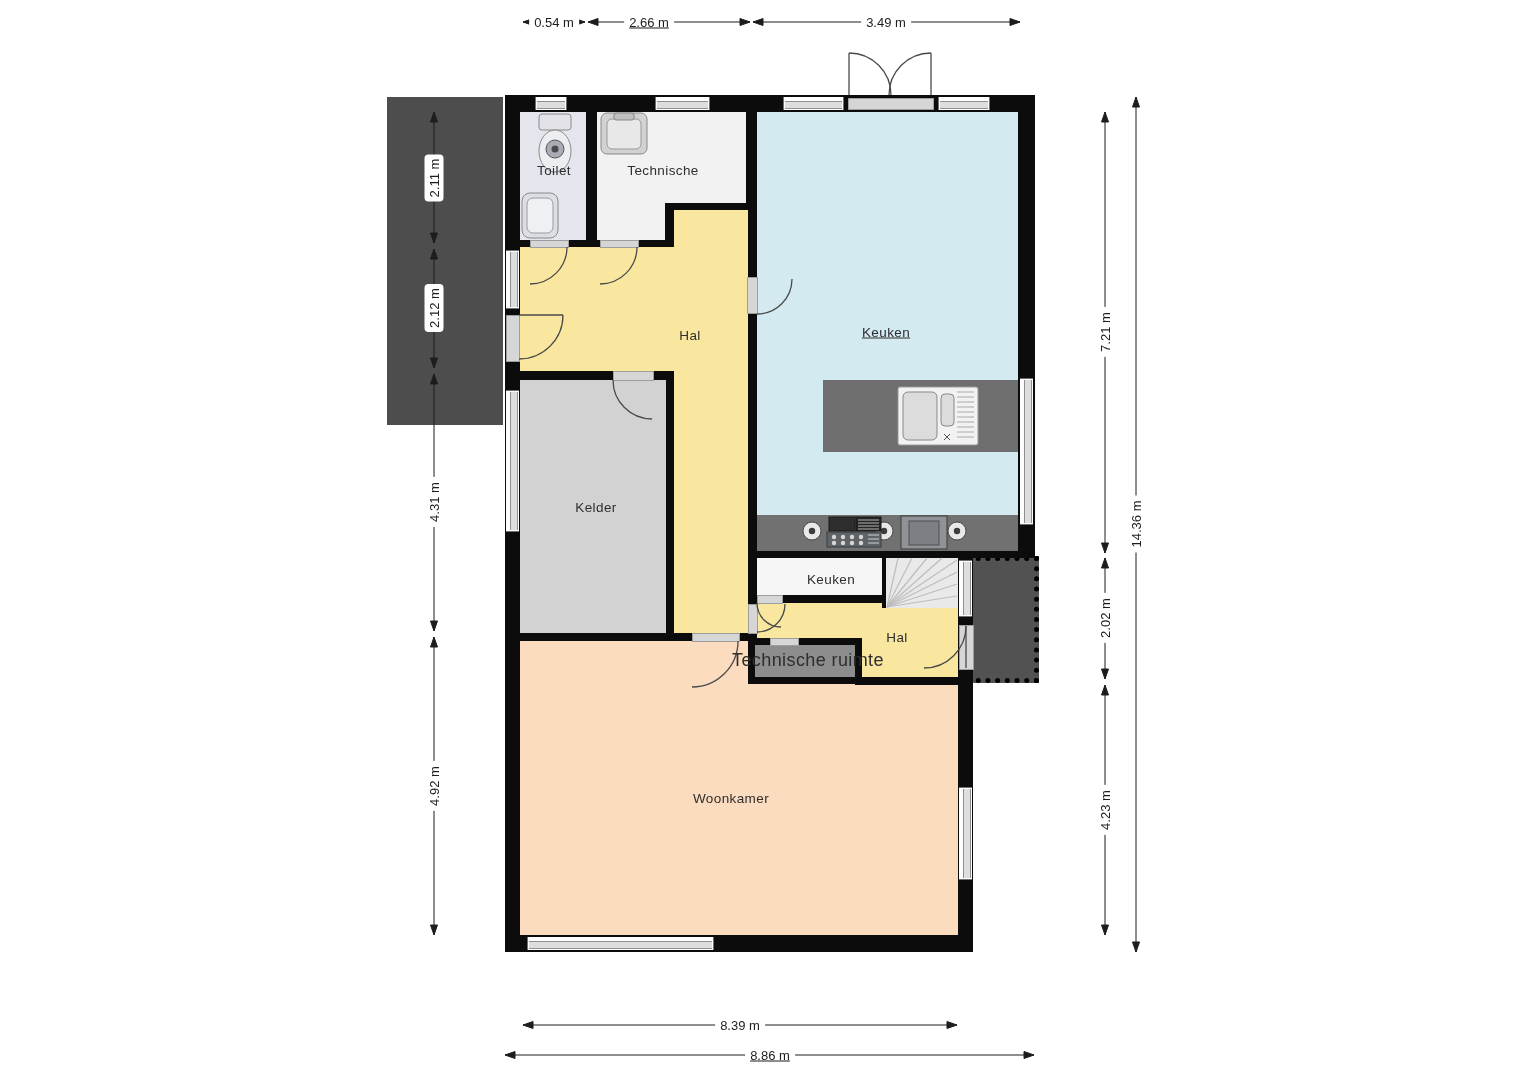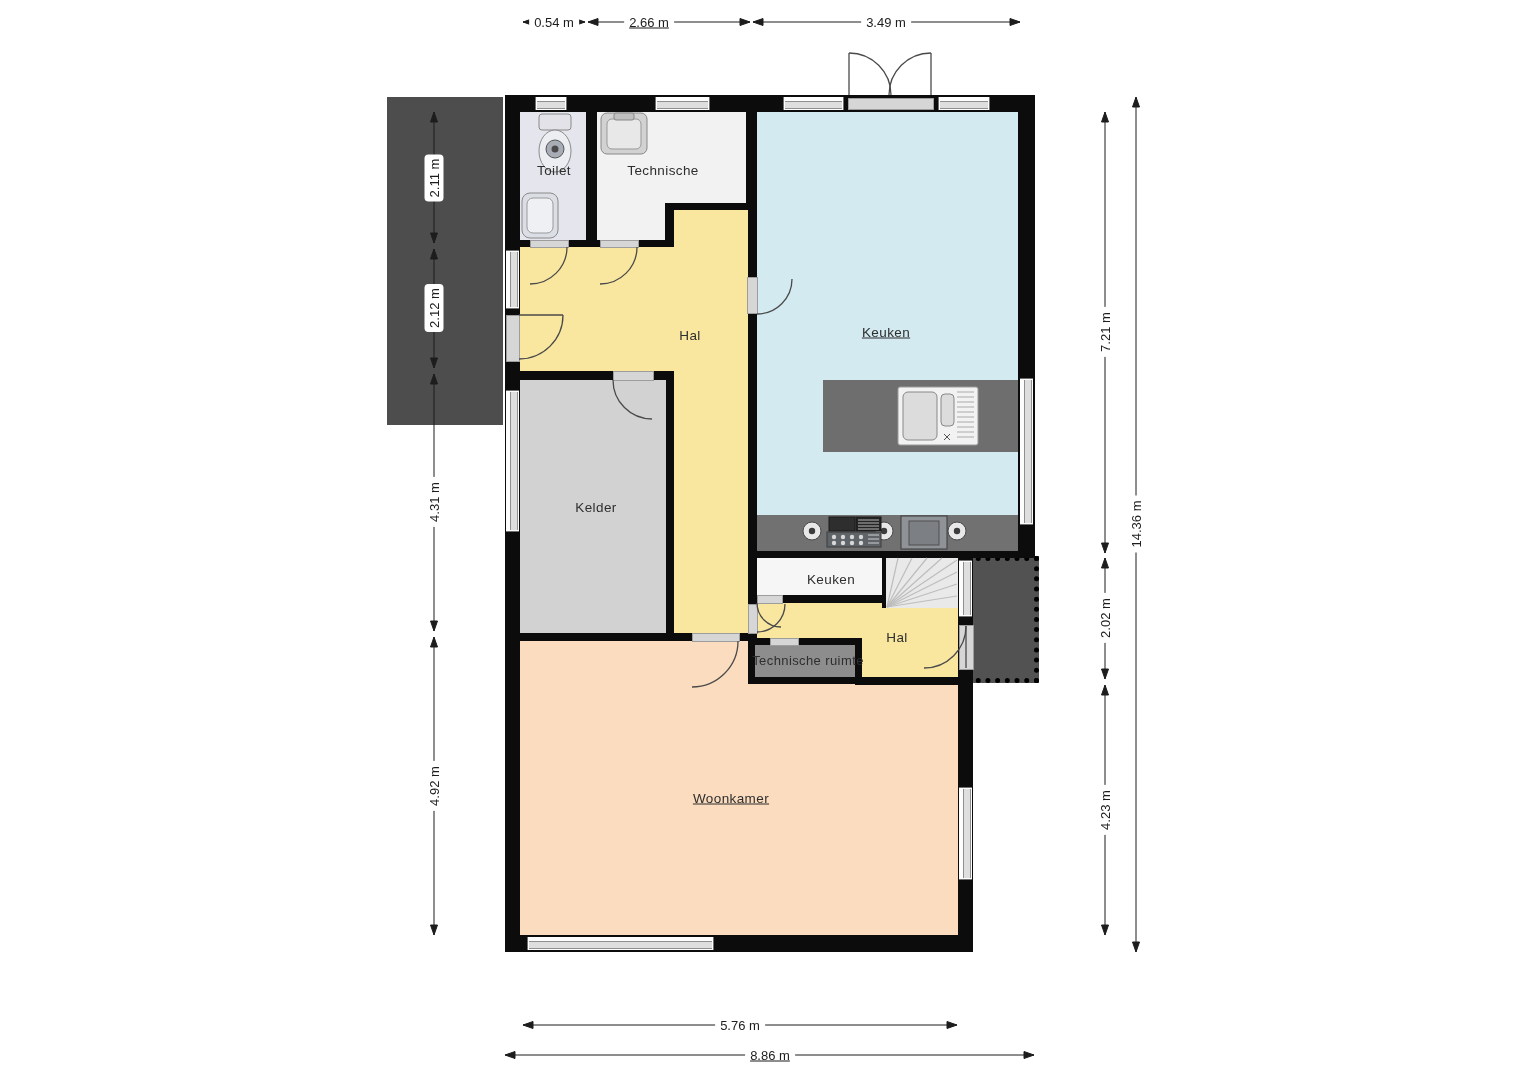--- a/index.html
+++ b/index.html
@@ -238,33 +238,33 @@
         <polygon points="505,1055 515,1051.5 515,1058.5"></polygon>
       </g>
   </svg>
 
   <div class="rlabel" style="left:554px;top:164px;margin-top:6px;">Toilet</div>
   <div class="rlabel" style="left:663px;top:170px;">Technische</div>
   <div class="rlabel" style="left:886px;top:332px;text-decoration:underline;">Keuken</div>
   <div class="rlabel" style="left:690px;top:335px;">Hal</div>
   <div class="rlabel" style="left:596px;top:507px;">Kelder</div>
   <div class="rlabel" style="left:831px;top:579px;">Keuken</div>
-  <div class="rlabel" style="left:808px;top:660px;font-size:13px;">Technische ruimte</div>
+  <div class="rlabel" style="left:808px;top:660px;font-size:18px;">Technische ruimte</div>
   <div class="rlabel" style="left:897px;top:637px;">Hal</div>
-  <div class="rlabel" style="left:731px;top:798px;text-decoration:underline;">Woonkamer</div>
+  <div class="rlabel" style="left:731px;top:798px;">Woonkamer</div>
 
   <div class="dlabel" style="left:554px;top:22px;">0.54 m</div>
   <div class="dlabel" style="left:649px;top:22px;text-decoration:underline;">2.66 m</div>
   <div class="dlabel" style="left:886px;top:22px;">3.49 m</div>
 
   <div class="dlabel rot boxed" style="left:434px;top:178px;">2.11 m</div>
   <div class="dlabel rot boxed" style="left:434px;top:308px;">2.12 m</div>
   <div class="dlabel rot" style="left:434px;top:502px;">4.31 m</div>
   <div class="dlabel rot" style="left:434px;top:786px;">4.92 m</div>
 
   <div class="dlabel rot" style="left:1105px;top:332px;">7.21 m</div>
   <div class="dlabel rot" style="left:1105px;top:618px;">2.02 m</div>
   <div class="dlabel rot" style="left:1105px;top:810px;">4.23 m</div>
   <div class="dlabel rot" style="left:1136px;top:524px;">14.36 m</div>
 
-  <div class="dlabel" style="left:740px;top:1025px;">5.76 m</div>
+  <div class="dlabel" style="left:740px;top:1025px;">8.39 m</div>
   <div class="dlabel" style="left:770px;top:1055px;text-decoration:underline;">8.86 m</div>
 </div>
 
 </body></html>

